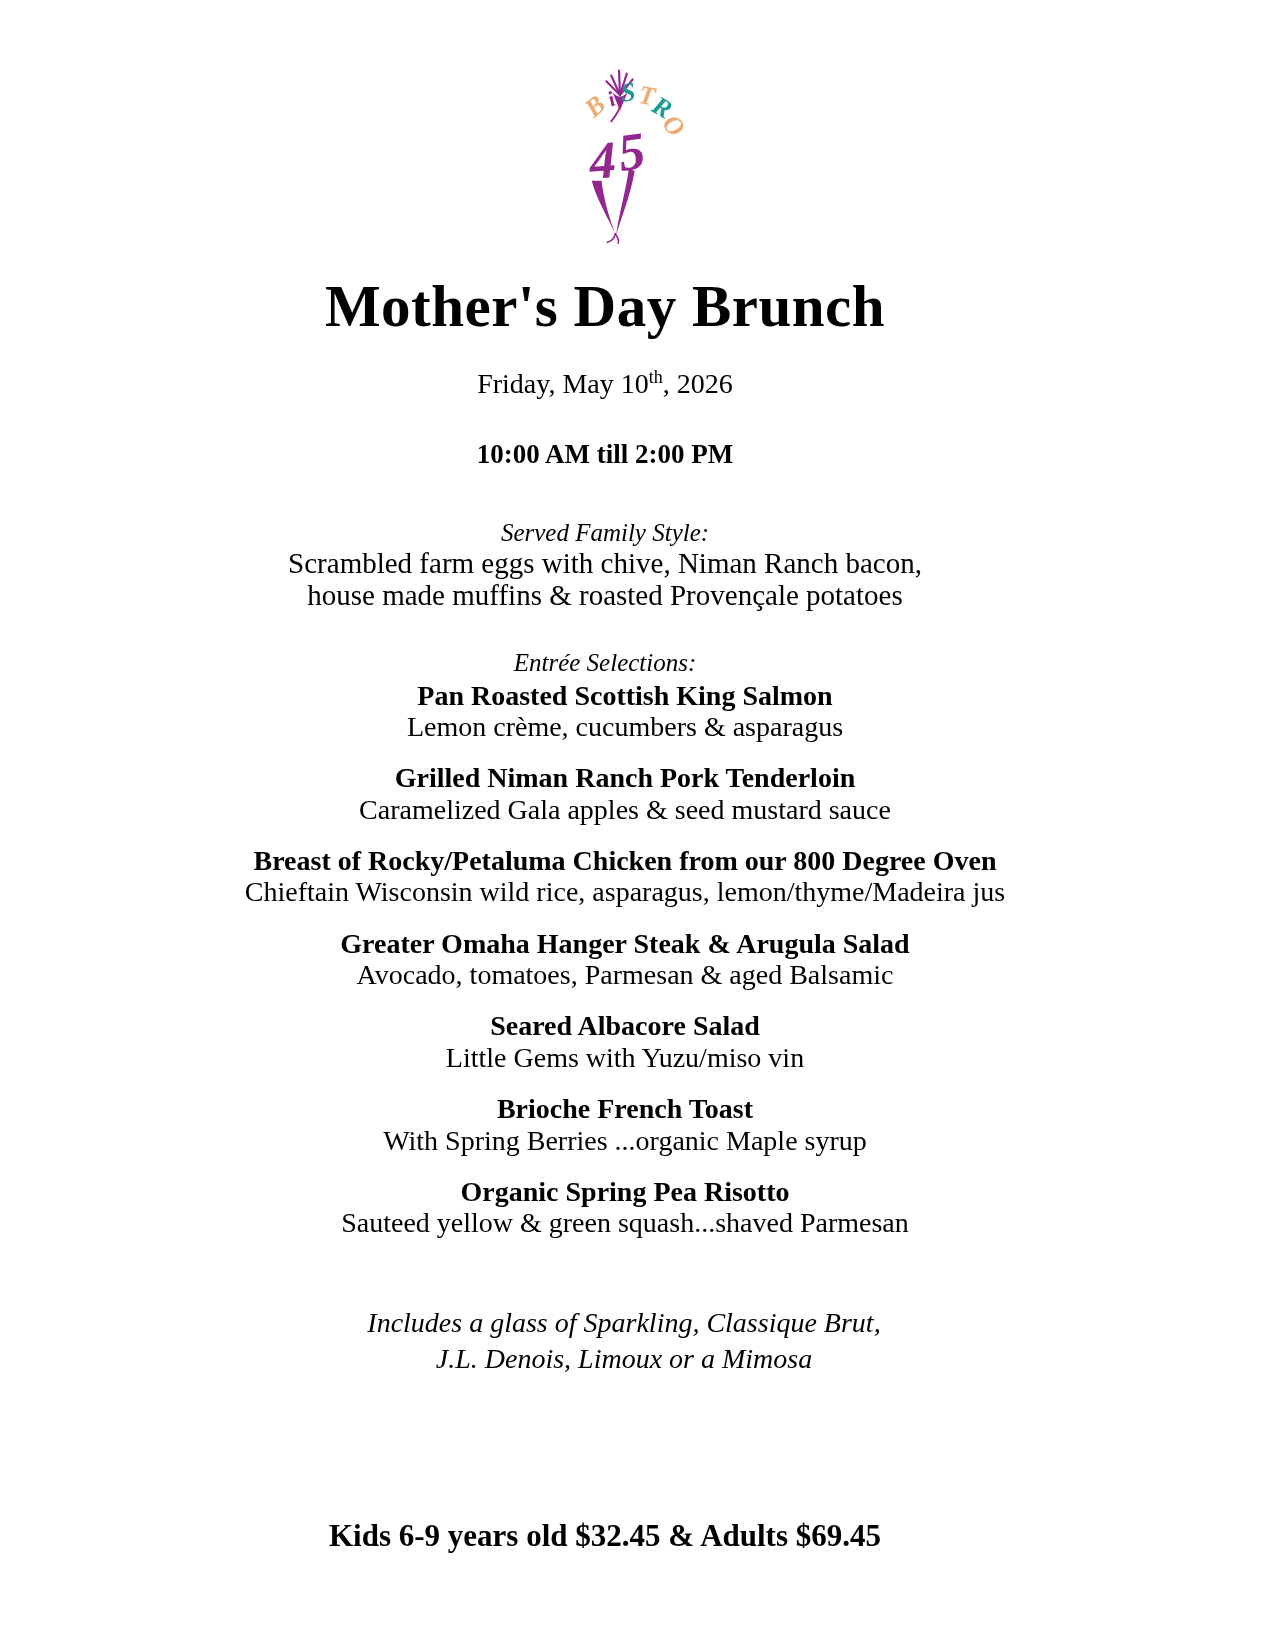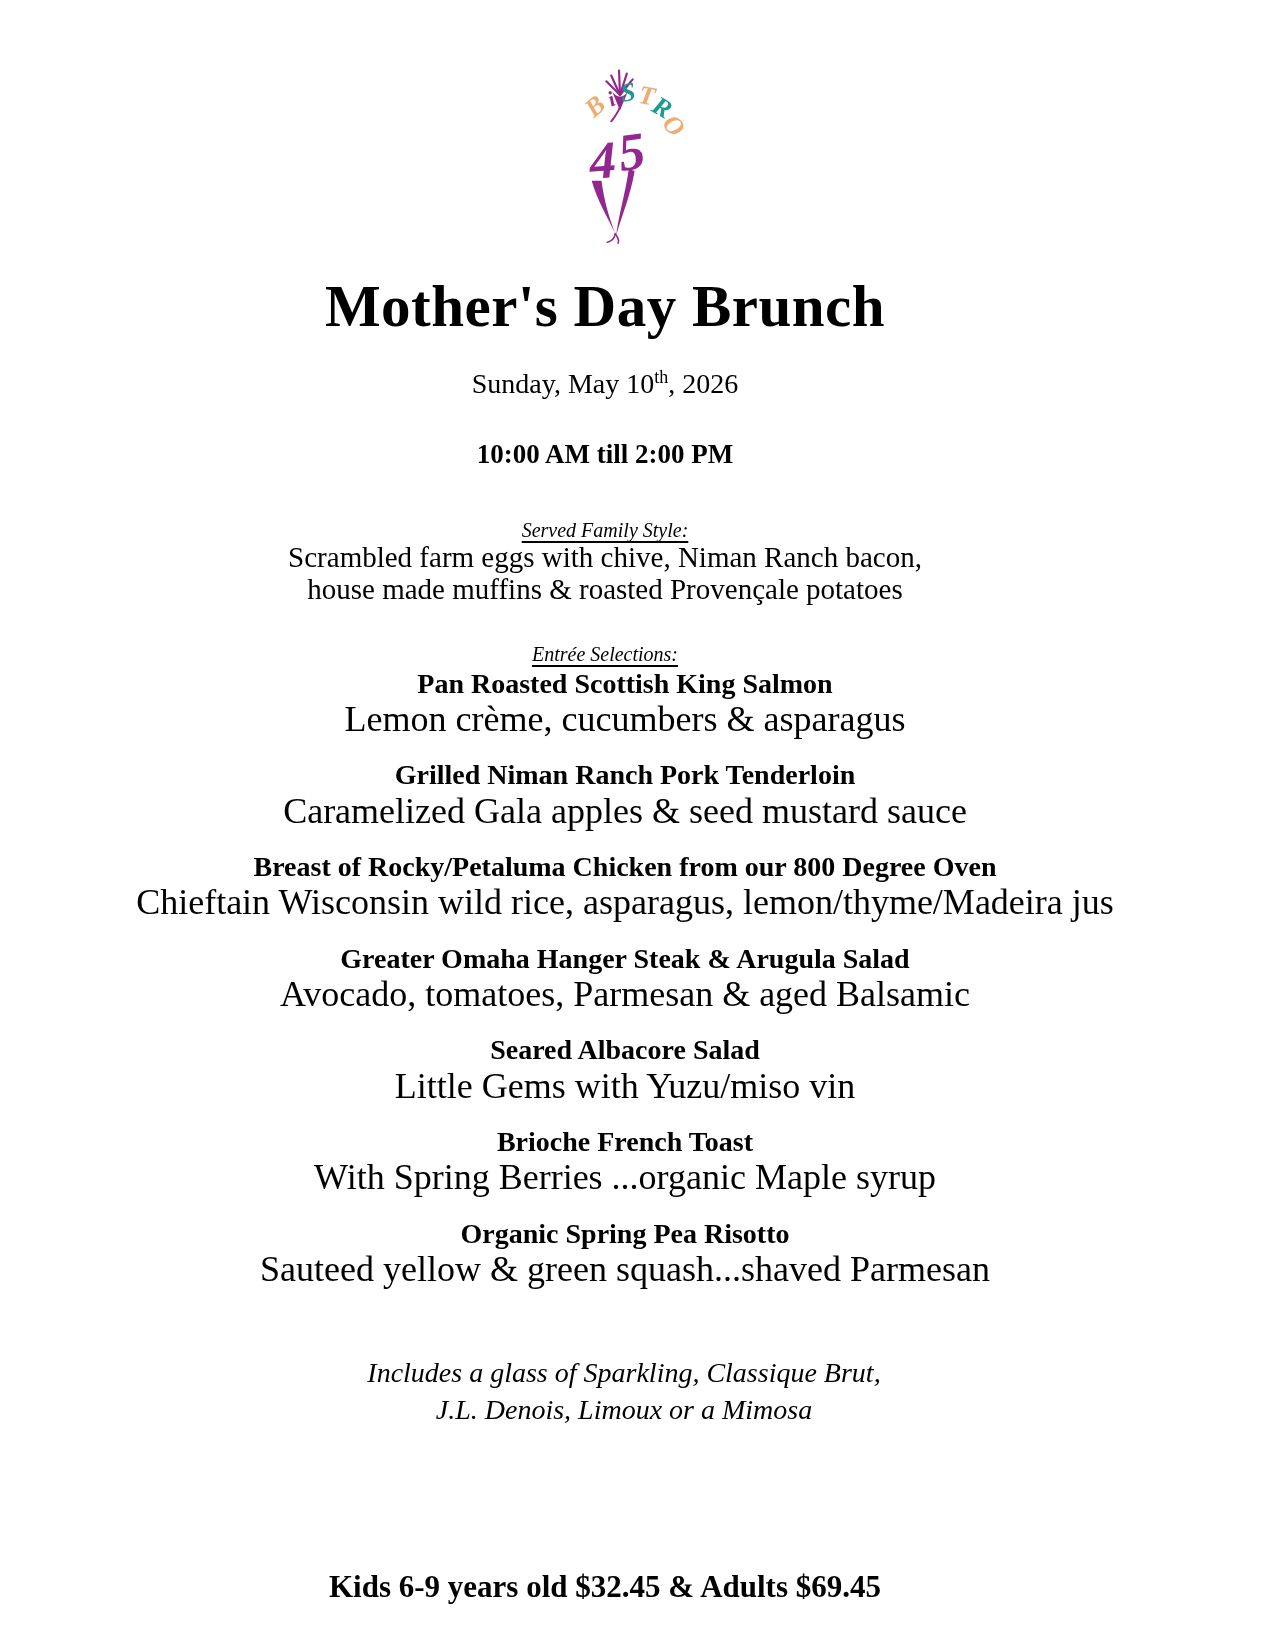--- a/index.html
+++ b/index.html
@@ -40,41 +40,40 @@
     font-size: 18px;
     line-height: 0;
   }
   .hours-line {
     margin-top: 38px;
     font-size: 27px;
     font-weight: 600;
     line-height: 1.2;
   }
   .section-heading {
-    font-size: 20px;
+    font-size: 25px;
     font-style: italic;
     line-height: 1.2;
-    text-decoration: underline;
     text-underline-offset: 4px;
   }
   .family-heading { margin-top: 47px; }
   .family-line {
     font-size: 29px;
     font-weight: 400;
     line-height: 1.1;
   }
   .entree-heading { margin-top: 36px; margin-bottom: 2px; }
   .menu-item { margin-bottom: 20px; padding-left: 40px; }
   .menu-item-name {
     font-size: 28px;
     font-weight: 600;
     line-height: 1.12;
   }
   .menu-item-desc {
-    font-size: 36px;
+    font-size: 28px;
     font-weight: 400;
     line-height: 1.12;
   }
   .includes-block {
     margin-top: 66px;
     font-size: 28px;
     font-style: italic;
     line-height: 1.3;
     padding-left: 38px;
   }
@@ -121,21 +120,21 @@
       <path d="M90,118 C86,142 77,164 71,184 C74,162 81,138 84,116 Z" fill="#92278F"></path>
       <g stroke="#92278F" stroke-width="1.6" fill="none" stroke-linecap="round">
         <path d="M70,182 c2,4 5,6 3,10"></path>
         <path d="M70,183 c-1,5 -4,7 -8,8"></path>
       </g>
     </svg>
   </div>
 
   <div class="title">Mother's Day Brunch</div>
 
-  <div class="date-line"><span>Sunday, May 10</span><sup>th</sup><span>, 2026</span></div>
+  <div class="date-line"><span>Friday, May 10</span><sup>th</sup><span>, 2026</span></div>
 
   <div class="hours-line">10:00 AM till 2:00 PM</div>
 
   <div class="section-heading family-heading">Served Family Style:</div>
   <div class="family-line">Scrambled farm eggs with chive, Niman Ranch bacon,</div>
   <div class="family-line">house made muffins &amp; roasted Provençale potatoes</div>
 
   <div class="section-heading entree-heading">Entrée Selections:</div>
 
   <div class="menu-item">

